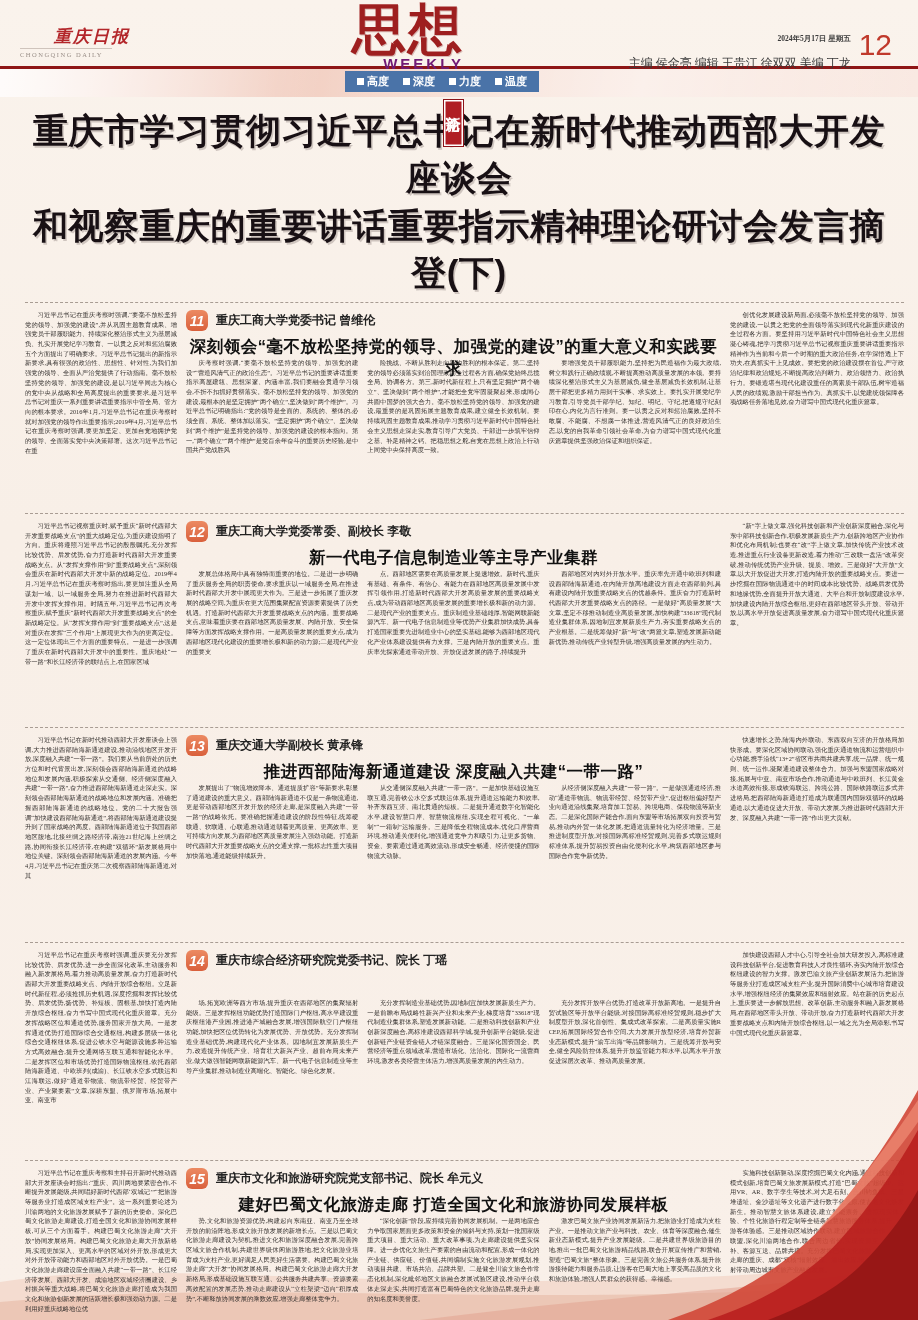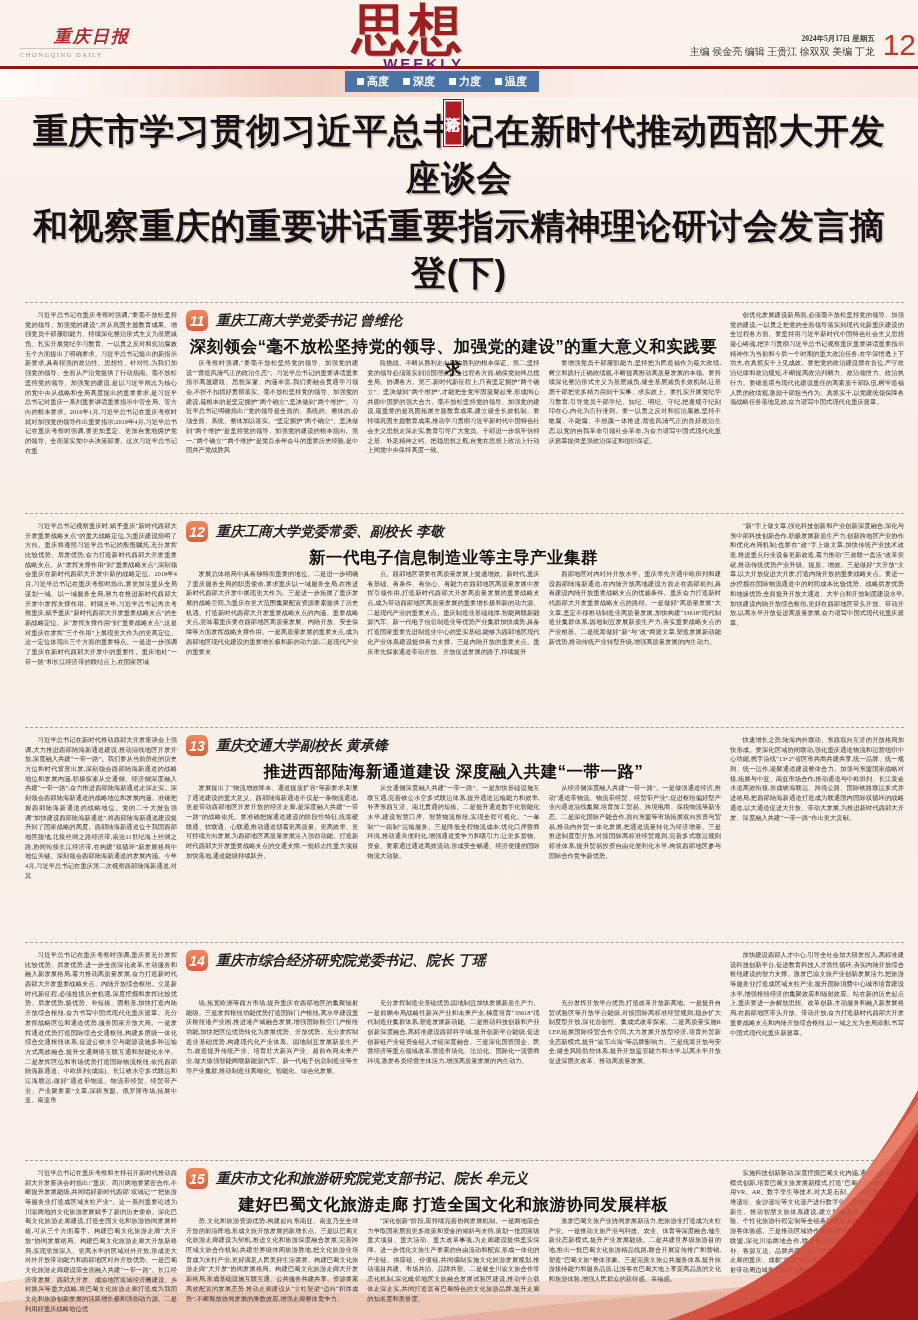--- a/index.html
+++ b/index.html
@@ -14,24 +14,24 @@
   .masthead{position:absolute;left:352px;top:4px;display:flex;align-items:flex-end;flex-direction:column;}
   .mh-main{font-size:54px;font-weight:900;color:#9e1f1f;line-height:0.95;letter-spacing:2px;
            font-family:"DejaVu Serif",serif;text-shadow:1px 1px 0 rgba(120,20,20,.25);}
   .mh-right{margin-left:6px;padding-bottom:2px;}
   .mh-weekly{font-size:15px;font-weight:bold;color:#701a75;letter-spacing:3px;font-family:"Liberation Sans",sans-serif;}
   .mh-sub{font-size:24px;font-weight:900;color:#1c1c1c;line-height:1.05;font-family:"Liberation Sans",sans-serif;letter-spacing:2px;}
   .mh-badge{margin-left:8px;margin-bottom:2px;background:#b01e24;color:#fff;border:1px solid #8c1318;
             box-shadow:inset 0 0 0 1.5px #fff;padding:3px 2px;font-size:15px;font-weight:900;
             writing-mode:vertical-rl;text-orientation:upright;letter-spacing:2px;line-height:1;height:40px;
             font-family:"Liberation Sans",sans-serif;}
-  .hdr-right{position:absolute;right:2px;top:30px;text-align:right;display:flex;align-items:flex-start;gap:8px;}
+  .hdr-right{position:absolute;right:26px;top:30px;text-align:right;display:flex;align-items:flex-start;gap:8px;}
   .hdr-right .lines{padding-top:4px;}
   .date-line{font-size:7.5px;color:#3a3a3a;font-weight:bold;}
-  .staff-line{font-size:10px;color:#3a3a3a;margin-top:1px;}
+  .staff-line{font-size:12px;color:#3a3a3a;margin-top:11px;}
   .page-no{font-size:30px;color:#c0392b;line-height:1;font-family:"Liberation Sans",sans-serif;}
   .red-rule{height:3px;background:#8e1616;margin:0;}
   
   .band{position:relative;height:28px;
         background:linear-gradient(90deg,#f9e8e0 0%,#f2cfc2 30%,#f6ddd2 55%,#f9e9e2 100%);}
   .band:before{content:"";position:absolute;inset:0;
         background:linear-gradient(100deg,rgba(255,255,255,.85) 0%,rgba(255,255,255,0) 35%,rgba(255,255,255,.5) 70%,rgba(255,255,255,0) 100%);}
   .tags{position:absolute;left:345px;top:2px;background:#4a73a8;color:#fff;display:flex;gap:14px;
         padding:3px 12px;font-size:11px;font-weight:bold;font-family:"Liberation Sans",sans-serif;}
   .tag{display:flex;align-items:center;gap:3px;}
@@ -45,21 +45,21 @@
   .block{display:flex;gap:9px;border-top:1.5px dashed #a89c93;padding-top:7px;overflow:hidden;}
   .b11{height:203px;} .b12{height:206px;} .b13{height:207px;} .b14{height:210px;} .b15{height:248px;border-bottom:none;}
   .intro{flex:0 0 152px;overflow:hidden;}
   .main{flex:1;display:flex;gap:9px;}
   .main-left{flex:0 0 535px;display:flex;flex-direction:column;overflow:hidden;}
   .art-hd{height:48px;flex:none;}
   .hd-row{display:flex;align-items:center;gap:8px;}
   .num{width:22px;height:21px;flex:none;background:linear-gradient(180deg,#ec8a62,#d9603c);
        color:#fff;font-family:"Liberation Sans",sans-serif;font-weight:900;font-style:italic;
        font-size:14px;display:flex;align-items:center;justify-content:center;border-radius:6px;}
-  .author{font-size:14px;font-weight:bold;color:#222;font-family:"Liberation Sans",sans-serif;font-style:italic;}
+  .author{font-size:12px;font-weight:bold;color:#222;font-family:"Liberation Sans",sans-serif;}
   .art-title{text-align:center;font-family:"Liberation Sans",sans-serif;font-weight:900;
              font-size:16.5px;color:#111;margin-top:5px;letter-spacing:0.5px;}
   .threecols{display:flex;gap:9px;flex:1;overflow:hidden;}
   .bcol{flex:1;overflow:hidden;}
   .rightcol{flex:1;overflow:hidden;}
   .btxt{font-size:6.3px;line-height:1.54;color:#332f2d;text-align:justify;text-justify:inter-character;
         word-break:break-all;text-indent:2em;}
   .ribbon-push{float:right;width:150px;height:150px;margin-top:78px;
                shape-outside:polygon(100% 0%,100% 100%,12% 100%,100% 18%);}
   

